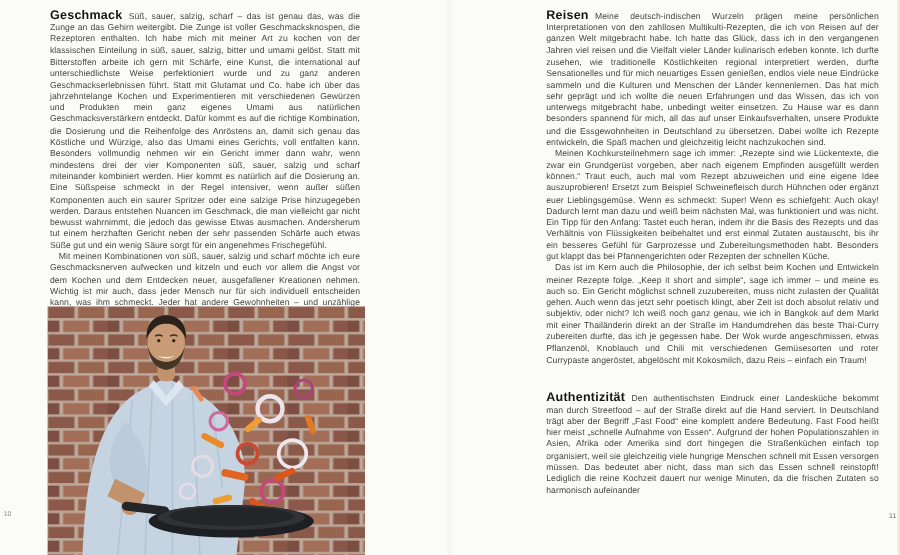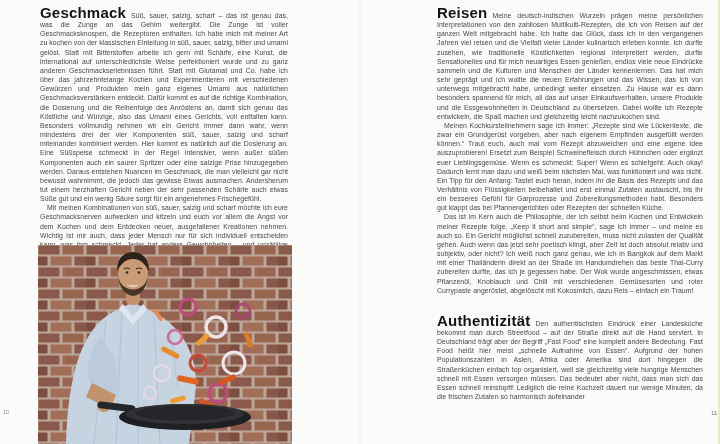--- a/index.html
+++ b/index.html
@@ -23,21 +23,21 @@
     text-align: justify;
     letter-spacing: 0.05px;
   }
   .col-left  { left: 40px;  top: 8px; width: 248px; }
   .col-right { left: 437px; top: 8px; width: 266px; }
   .textcol p { margin: 0; }
   .textcol p.indent { text-indent: 7px; }
   .runin {
     font-weight: bold;
     color: #151515;
-    font-size: 15px;
+    font-size: 10px;
     letter-spacing: 0.2px;
     padding-right: 5px;
   }
   .section + .section { margin-top: 21px; }
   .photo {
     position: absolute;
     left: 38px;
     top: 245px;
     width: 254px;
     height: 199px;

